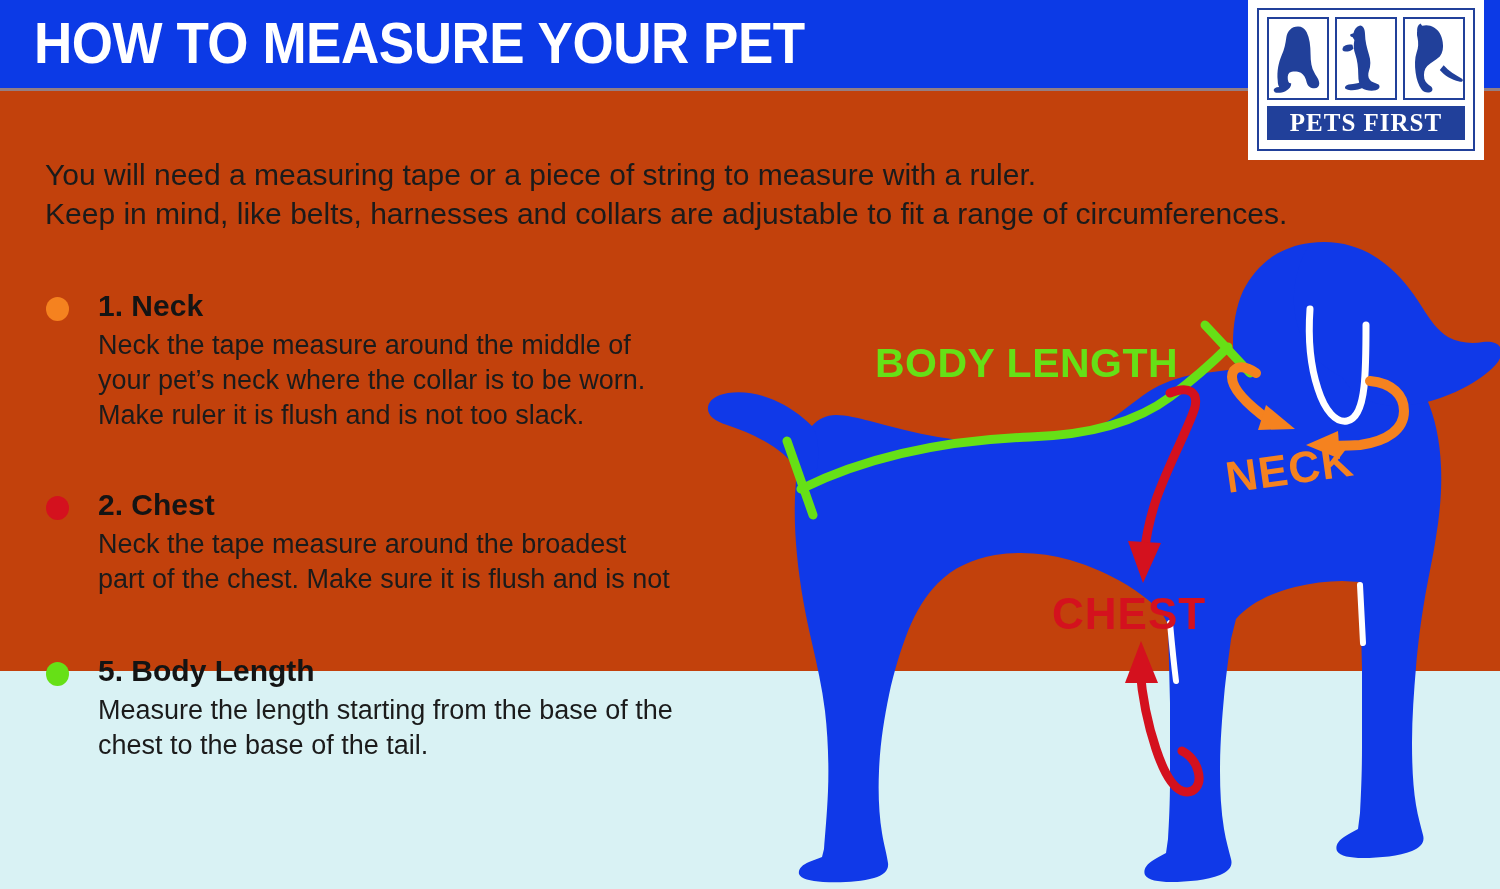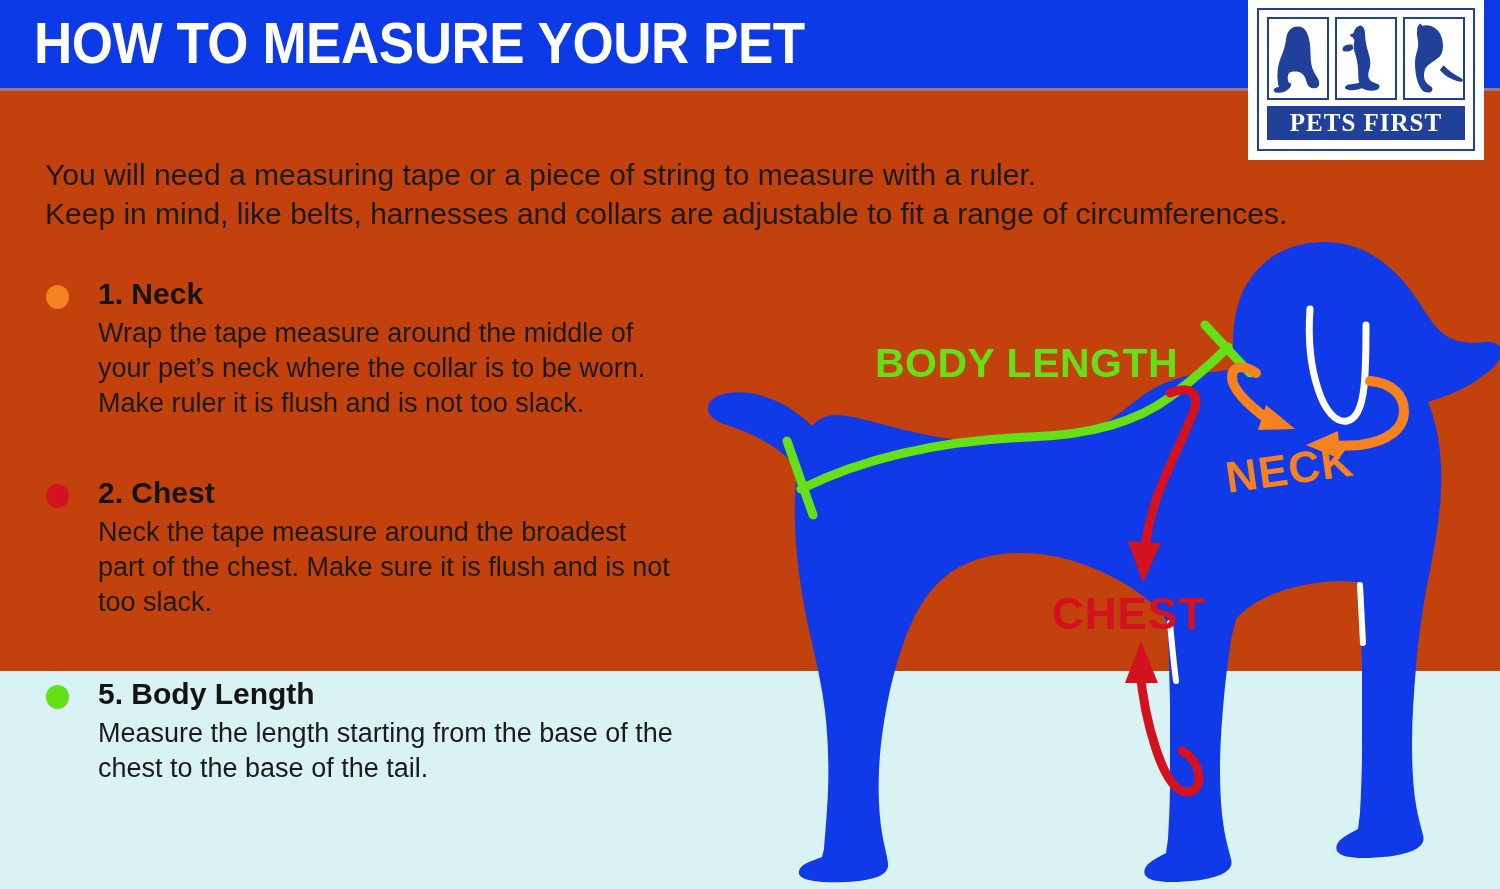--- a/index.html
+++ b/index.html
@@ -110,21 +110,21 @@
     line-height: 39px;
     color: #1b1b1b;
     margin-top: 24px;
   }
   #intro .line { display: block; white-space: nowrap; }
 
   
   #steps {
     position: absolute;
     left: 44px;
-    top: 276px;
+    top: 288px;
     width: 640px;
   }
   .step { position: relative; padding-left: 54px; }
   .step-1 { margin-bottom: 54px; }
   .step-2 { margin-bottom: 56px; }
   .step-bullet {
     position: absolute;
     left: 2px;
     top: 9px;
     width: 23px;
@@ -206,33 +206,32 @@
     <span class="line">You will need a measuring tape or a piece of string to measure with a ruler.</span>
     <span class="line">Keep in mind, like belts, harnesses and collars are adjustable to fit a range of circumferences.</span>
   </div>
 
   <div id="steps">
 
     <div class="step step-1">
       <span class="step-bullet" style="background:#f5821f"></span>
       <div class="step-title">1. Neck</div>
       <div class="step-body">
-        <span class="line">Wrap the tape measure around the middle of</span>
+        <span class="line">Neck the tape measure around the middle of</span>
         <span class="line">your pet’s neck where the collar is to be worn.</span>
         <span class="line">Make ruler it is flush and is not too slack.</span>
       </div>
     </div>
 
     <div class="step step-2">
       <span class="step-bullet" style="background:#d4111e"></span>
       <div class="step-title">2. Chest</div>
       <div class="step-body">
         <span class="line">Neck the tape measure around the broadest</span>
         <span class="line">part of the chest. Make sure it is flush and is not</span>
-        <span class="line">too slack.</span>
       </div>
     </div>
 
     <div class="step step-3">
       <span class="step-bullet" style="background:#66e016"></span>
       <div class="step-title">5. Body Length</div>
       <div class="step-body">
         <span class="line">Measure the length starting from the base of the</span>
         <span class="line">chest to the base of the tail.</span>
       </div>

